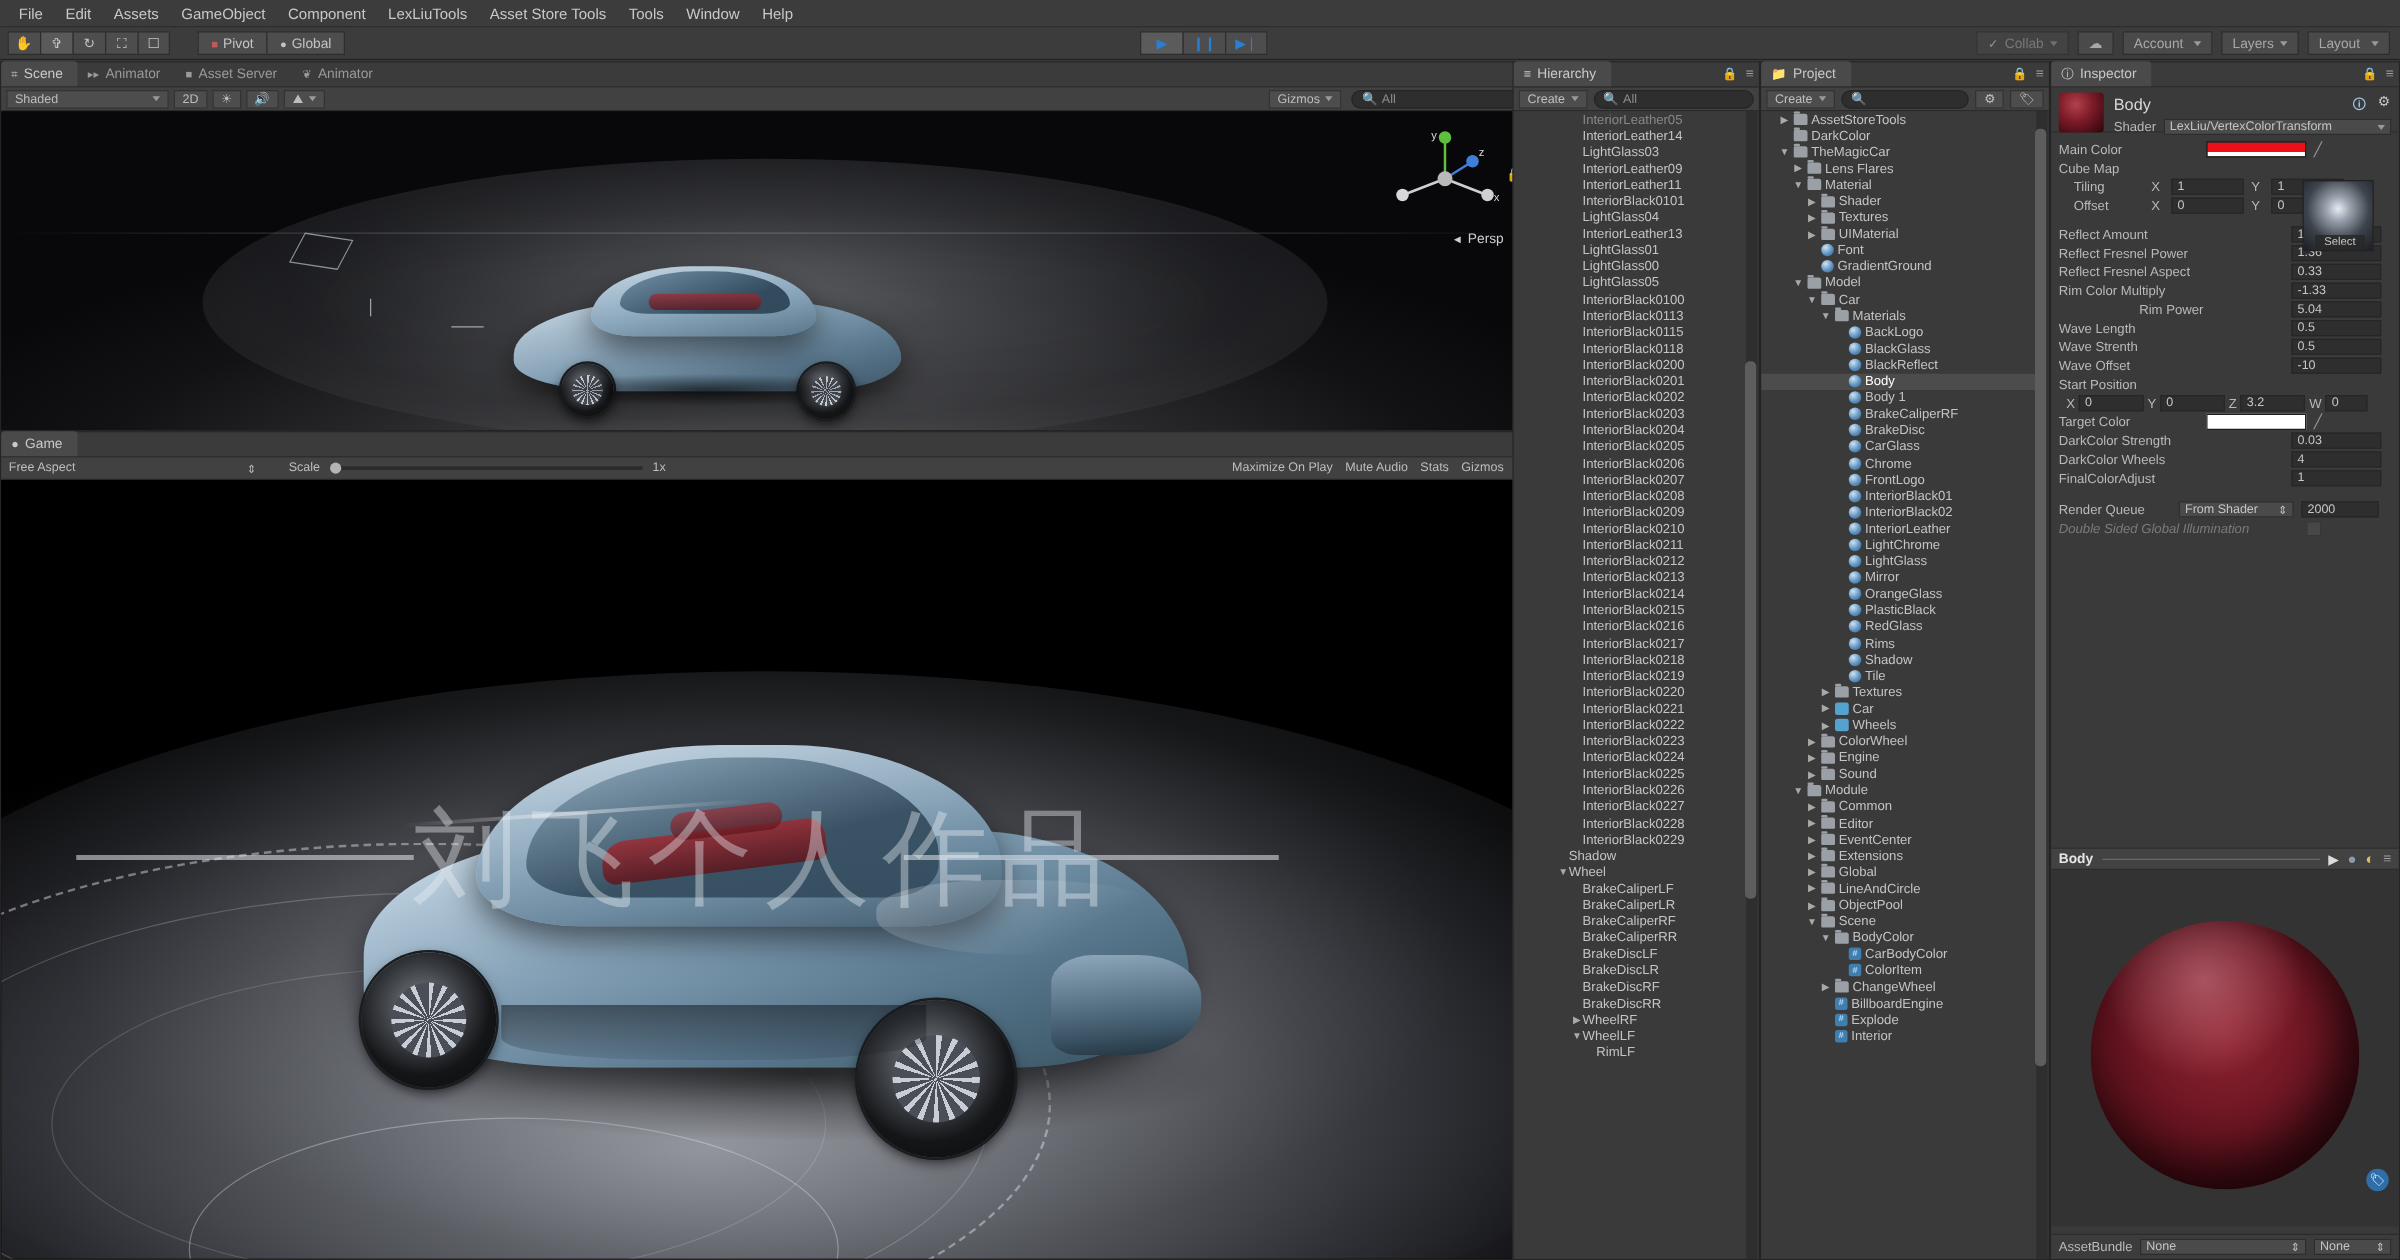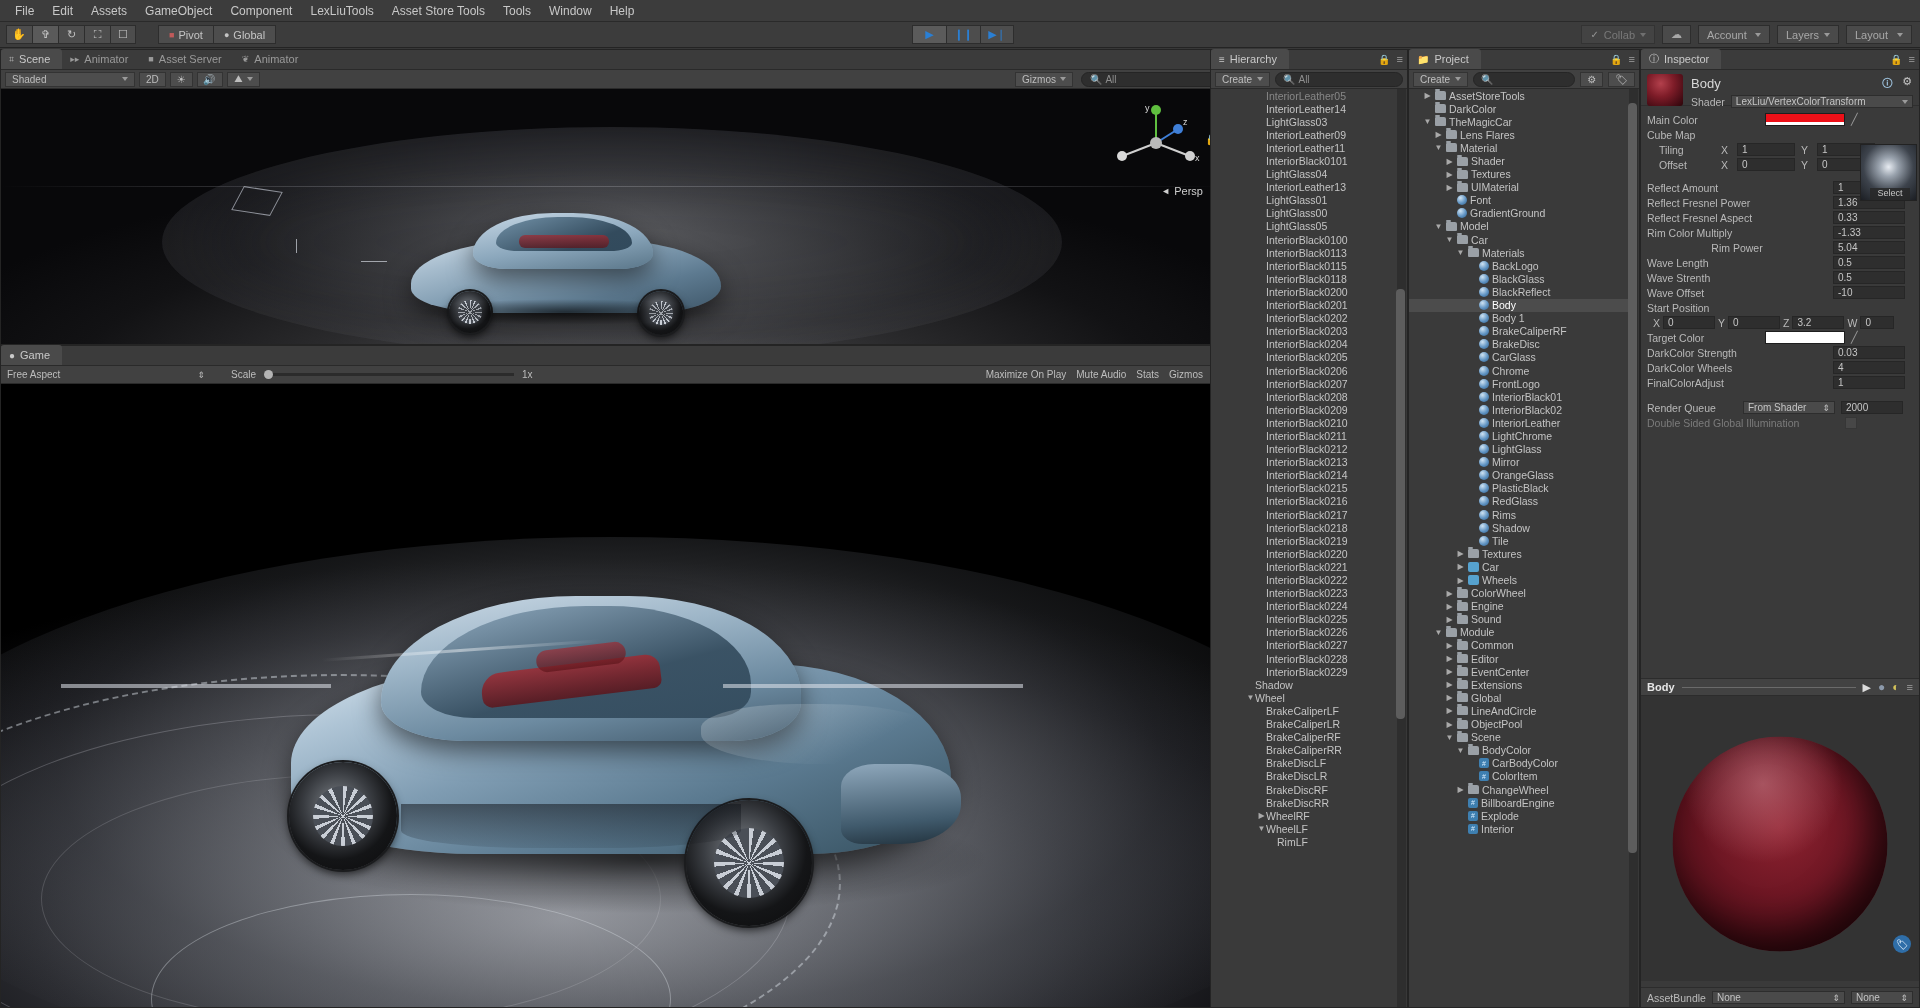--- a/index.html
+++ b/index.html
@@ -166,21 +166,21 @@
   .matprev{ width:36px; height:32px; border-radius:3px;
     background:radial-gradient(circle at 38% 30%, #b3404c 0%, #7e1c28 42%, #4a0d16 78%, #2c0509 100%); }
   .irow{ display:flex; align-items:center; height:15px; font-size:10.5px; color:#b9b9b9;
     padding:0 6px; gap:6px; }
   .ilabel{ flex:none; }
   .ifield{ height:13px; background:#2e2e2e; border:1px solid #262626; color:#c6c6c6;
     font-size:10px; display:flex; align-items:center; padding:0 4px; }
   .swatch{ height:13px; border:1px solid #1e1e1e; }
   .dropdown{ height:13px; background:#4a4a4a; border:1px solid #2d2d2d; font-size:10px;
     color:#c4c4c4; display:flex; align-items:center; justify-content:space-between; padding:0 4px;}
-  #cubemap{ position:absolute; right:2px; top:74px; width:57px; height:57px;
+  #cubemap{ position:absolute; right:20px; top:74px; width:57px; height:57px;
     border:1px solid #222;
     background:radial-gradient(circle at 50% 40%, #e8ecf2 0%, #9aa3ae 22%, #3d434c 58%, #1b1e23 100%);text-decoration:underline; }
   #cubemapsel{ position:absolute; right:6px; bottom:0; width:40px; height:12px;
     background:rgba(40,40,40,.85); color:#c8c8c8; font-size:9px; text-align:center; }
   #previewbar{ position:absolute; left:0; top:608px; width:278px; height:18px;
     background:#424242; border-top:1px solid #2c2c2c; border-bottom:1px solid #2c2c2c;
     display:flex; align-items:center; padding:0 6px; gap:7px; font-size:11px; color:#dcdcdc; }
   #previewarea{ position:absolute; left:0; top:626px; width:278px; height:285px; background:#333; }
   #bigball{ position:absolute; left:50%; top:52%; width:215px; height:215px;
     transform:translate(-50%,-50%); border-radius:50%;
@@ -421,20 +421,21 @@
         background:linear-gradient(180deg,rgba(20,24,30,.55),rgba(10,12,16,.1));
         border-radius:0 0 40% 40%;"></div>
 
       <div style="position:absolute;left:560px;top:210px;width:120px;height:80px;
         border-radius:28% 42% 50% 18%;
         background:linear-gradient(175deg,#8fa8bc,#405a6c 70%,#22323d);"></div>
     </div>
 
     <div class="wm-line" style="left:60px; width:270px;"></div>
     <div class="wm-line" style="right:200px; width:300px;"></div>
+    <div class="watermark">刘飞个人作品</div>
 
   </div>
 </div>
 
 <div class="panel" id="hier">
   <div class="ptabbar">
     <div class="ptab">
       <span style="font-size:10px;">≡</span>
       <span>Hierarchy</span>
     </div>
@@ -1254,21 +1255,21 @@
 
     <div style="height:10px;"></div>
     <div class="irow">
       <span class="ilabel" style="width:90px;">Render Queue</span>
       <div class="dropdown" style="width:92px;">
         <span>From Shader</span>
         <span style="font-size:9px;">⇕</span>
       </div>
       <div class="ifield" style="width:62px;">2000</div>
     </div>
-    <div class="irow" style="opacity:.5;">
+    <div class="irow" style="opacity:.5;font-style:italic;">
       <span class="ilabel" style="width:192px;">Double Sided Global Illumination</span>
       <div style="width:12px;height:12px;background:#555;border:1px solid #333;"></div>
     </div>
 
     <div id="previewbar">
       <span style="font-weight:bold;color:#e6e6e6;">Body</span>
       <div style="flex:1;height:1px;background:#6a6a6a;"></div>
       <span style="font-size:11px;">▶</span>
       <span style="font-size:12px;color:#8c99ab;">●</span>
       <span style="font-size:12px;color:#d4c35a;">◐</span>

